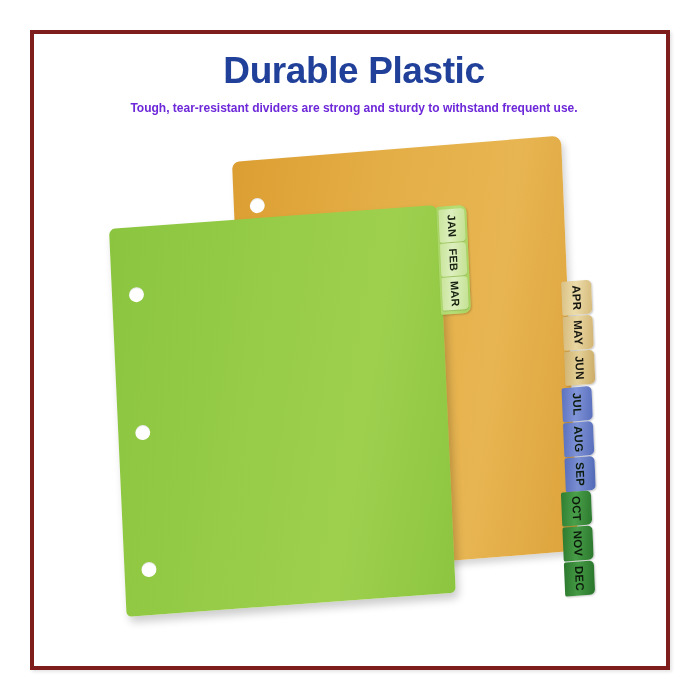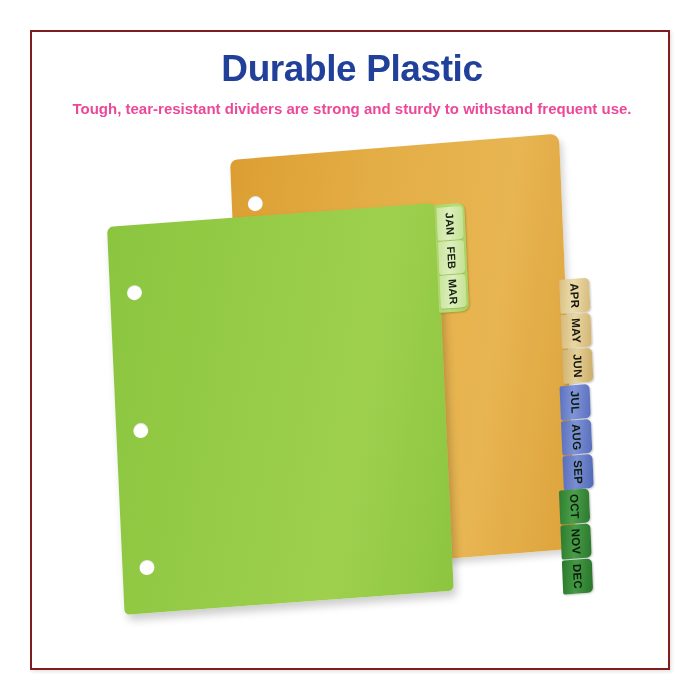--- a/index.html
+++ b/index.html
@@ -23,21 +23,21 @@
   }
 
   
   #frame {
     position: absolute;
     left: 30px;
     top: 30px;
     width: 640px;
     height: 640px;
     background: #ffffff;
-    border: 2px solid #7f1d1d;
+    border: 4px solid #7f1d1d;
     box-shadow: 2px 2px 3px rgba(0,0,0,0.10);
     box-sizing: border-box;
     overflow: hidden;
   }
 
   
   #textblock {
     position: absolute;
     left: 0;
     top: 18px;
@@ -47,22 +47,22 @@
   #headline {
     color: #21409A;
     font-size: 37px;
     font-weight: bold;
     letter-spacing: -0.4px;
     line-height: 1.05;
     margin: 0;
     padding: 0;
   }
   #subhead {
-    color: #ec4899;
-    font-size: 15px;
+    color: #6d28d9;
+    font-size: 12px;
     font-weight: bold;
     line-height: 1.33;
     margin: 10px 22px 0 22px;
     padding: 0;
   }
 
   
   #photo {
     position: absolute;
     left: 0;

